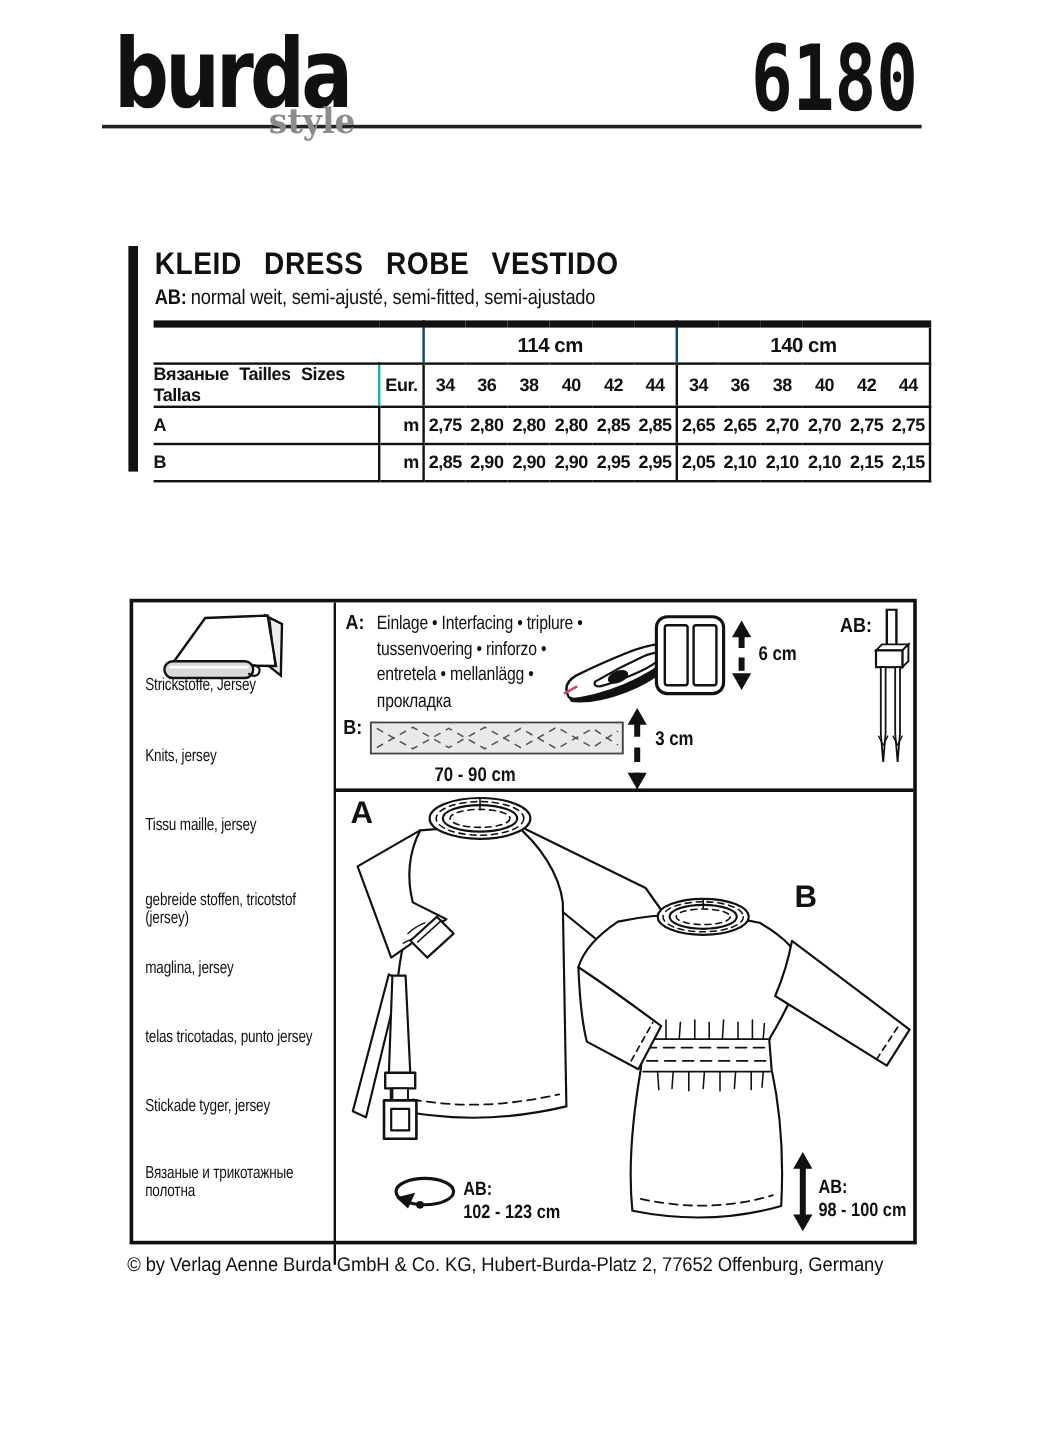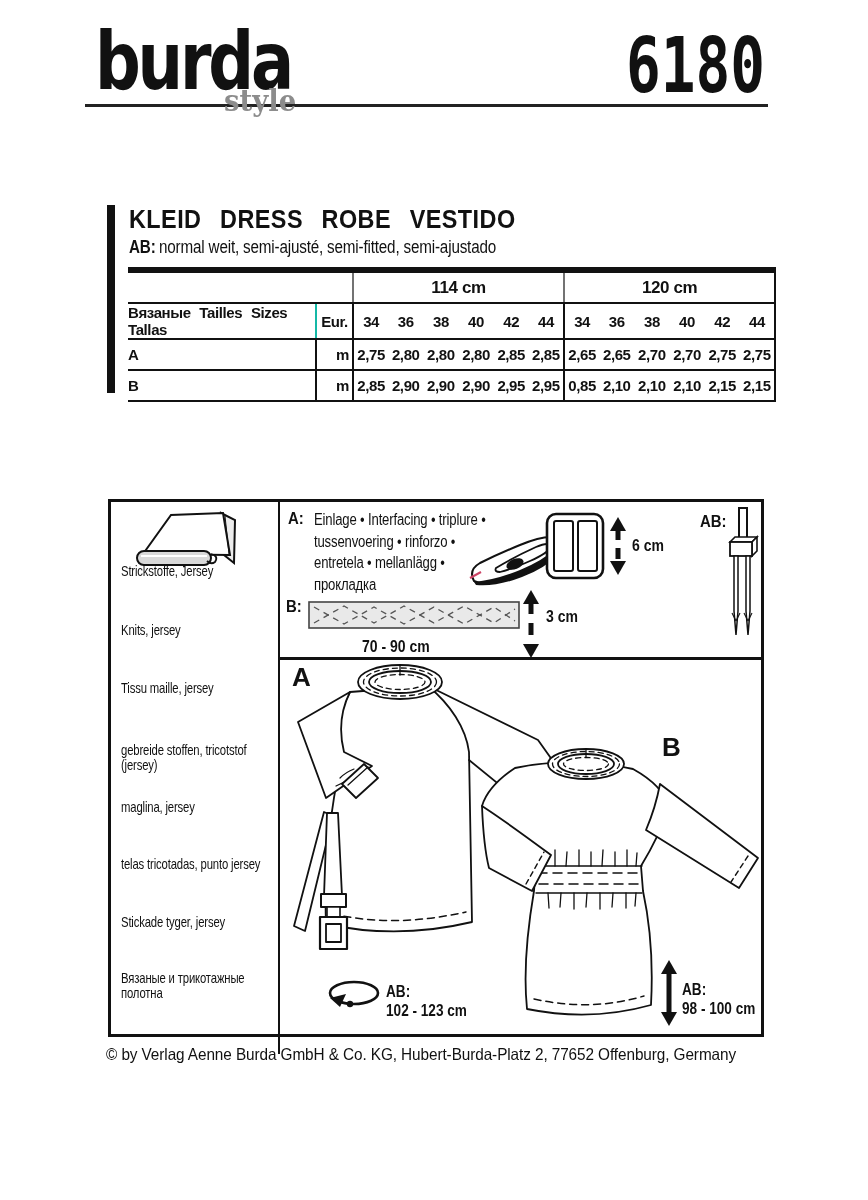--- a/index.html
+++ b/index.html
@@ -19,21 +19,21 @@
   .title{left:129px;top:204px;font-size:26px;font-weight:bold;white-space:nowrap;}
   .title span{display:inline-block;transform:scaleX(0.90);transform-origin:0 0;word-spacing:13px;letter-spacing:0.5px;}
   .subtitle{left:129px;top:237px;font-size:17.5px;white-space:nowrap;}
   .subtitle .in{display:inline-block;transform:scaleX(0.87);transform-origin:0 0;letter-spacing:-0.2px;}
   .subtitle b{margin-right:4px;}
   
   table.meas{position:absolute;left:128px;top:267px;width:647px;border-collapse:collapse;
          table-layout:fixed;font-size:15px;font-weight:bold;letter-spacing:-0.4px;}
   table.meas{border-top:6px solid #111;}
   table.meas td,table.meas th{padding:0;height:29px;vertical-align:middle;border-bottom:2px solid #111;}
-  table.meas .grp{border-left:2px solid #737373;text-align:center;font-size:17px;}
+  table.meas .grp{border-left:2px solid #0c4a6e;text-align:center;font-size:17px;}
   table.meas .lastcol{border-right:2px solid #111;}
   table.meas .lab{text-align:left;font-weight:bold;}
   table.meas .eur{border-left:2px solid #14b8a6;text-align:center;}
   table.meas .unit{border-left:2px solid #111;text-align:right;padding-right:3px;}
   table.meas .sz{border-left:none;text-align:center;}
   table.meas .szfirst{border-left:2px solid #111;margin-left:37px;}
   table.meas .hdr{word-spacing:5px;}
   
   .box{left:108px;top:499px;width:650px;height:532px;border:3px solid #111;}
   .fabcol{left:0;top:0;width:167px;height:552px;border-right:2px solid #111;}
@@ -69,21 +69,21 @@
   <table class="meas">
     <colgroup>
       <col style="width:188px">
         <col style="width:37px">
       <col span="12" style="width:35.16px">
     </colgroup>
     <tbody>
         <tr>
       <td colspan="2"></td>
       <th colspan="6" class="grp">114 cm</th>
-      <th colspan="6" class="grp lastcol">120 cm</th>
+      <th colspan="6" class="grp lastcol">140 cm</th>
     </tr>
     <tr>
       <td class="lab hdr">Вязаные Tailles Sizes Tallas</td>
       <td class="eur">Eur.</td>
       <td class="sz szfirst">34</td>
       <td class="sz">36</td>
       <td class="sz">38</td>
       <td class="sz">40</td>
       <td class="sz">42</td>
       <td class="sz">44</td>
@@ -112,21 +112,21 @@
     </tr>
     <tr>
       <td class="lab">B</td>
       <td class="unit">m</td>
       <td class="sz szfirst">2,85</td>
       <td class="sz">2,90</td>
       <td class="sz">2,90</td>
       <td class="sz">2,90</td>
       <td class="sz">2,95</td>
       <td class="sz">2,95</td>
-      <td class="sz szfirst">0,85</td>
+      <td class="sz szfirst">2,05</td>
       <td class="sz">2,10</td>
       <td class="sz">2,10</td>
       <td class="sz">2,10</td>
       <td class="sz">2,15</td>
       <td class="sz lastcol">2,15</td>
     </tr>
   </tbody>
     </table>
 
   <div class="abs box">

